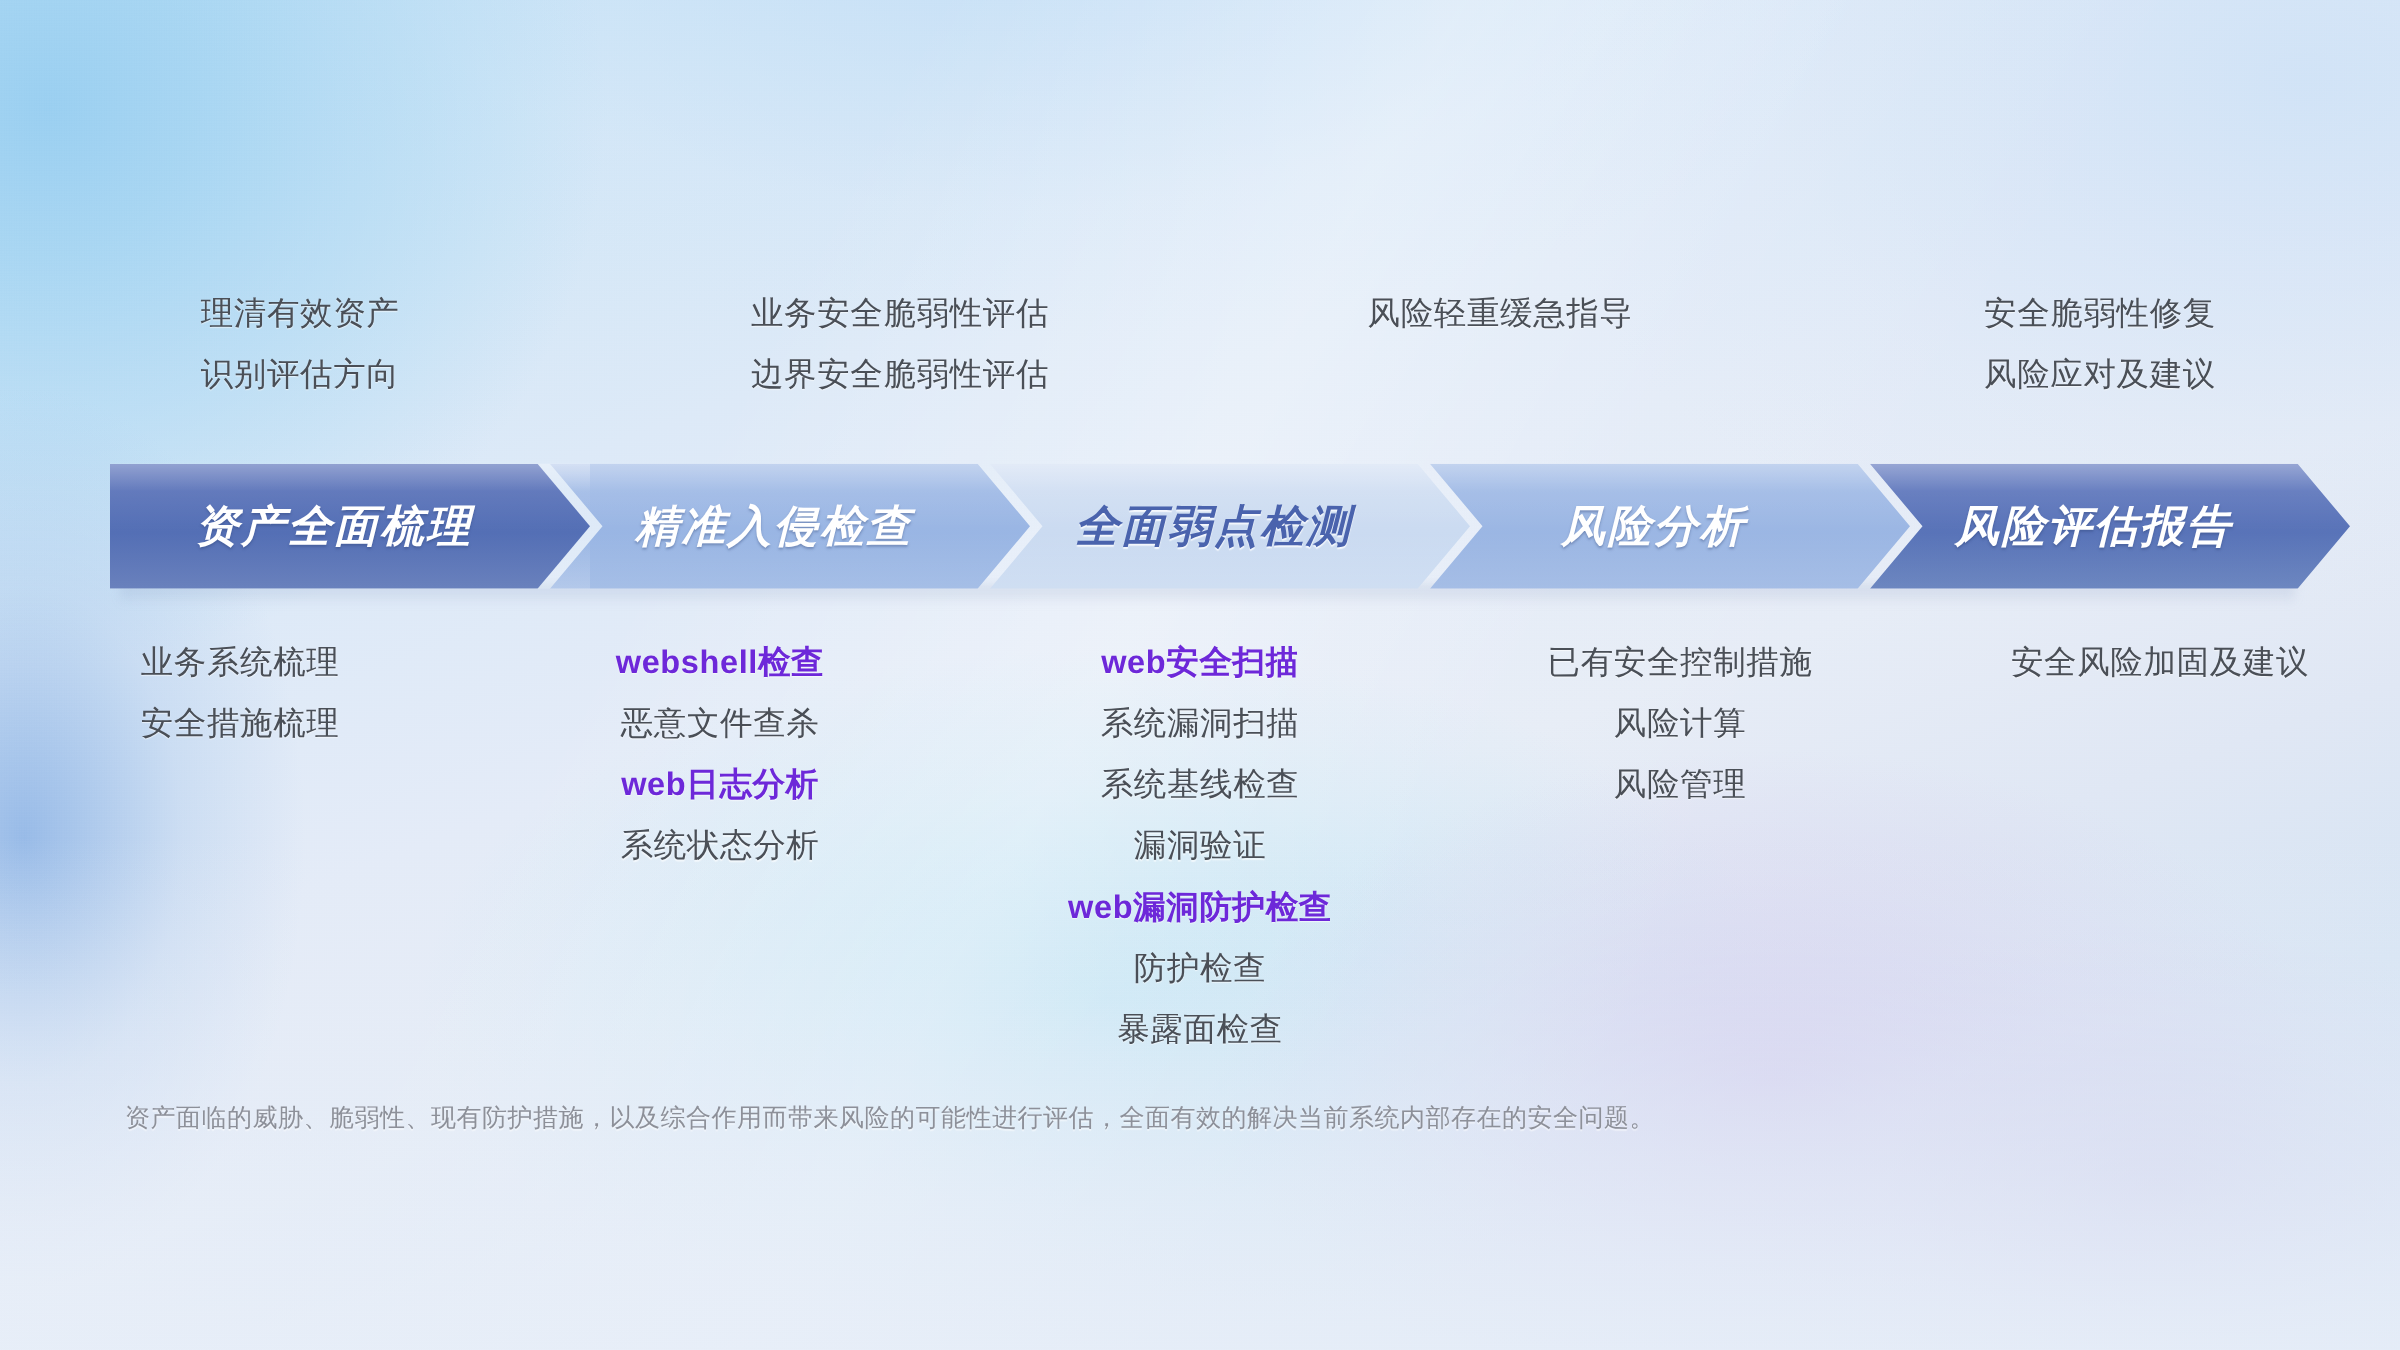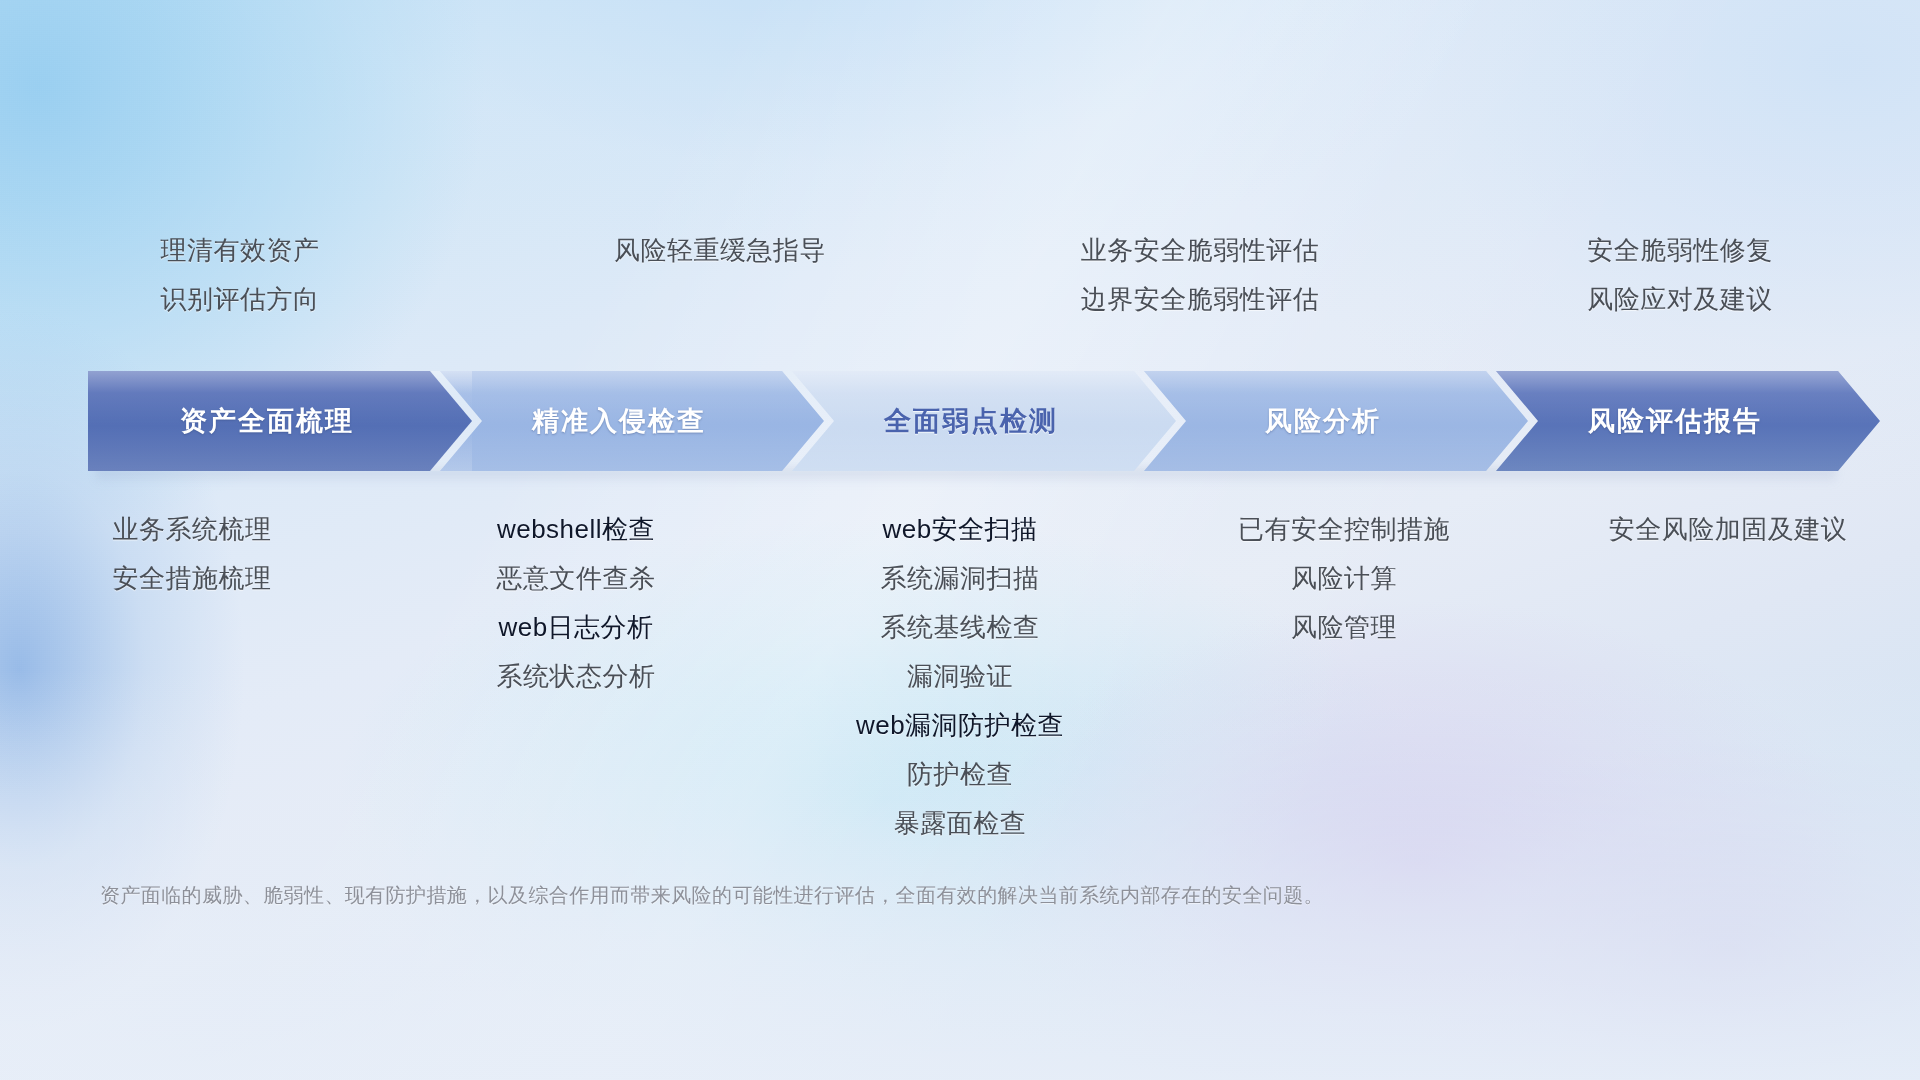--- a/index.html
+++ b/index.html
@@ -87,21 +87,21 @@
   }
 
   .item {
     color: #4a4f57;
     font-size: 26px;
     line-height: 49px;
     letter-spacing: 0.5px;
     white-space: nowrap;
     text-shadow: 0 1px 1px rgba(255,255,255,0.65);
   }
-  .item.em { font-weight: 400; color: #0f172a; }
+  .item.em { font-weight: 700; color: #6d28d9; }
 
   
   .band {
     position: absolute;
     left: 88px;
     top: 371px;
     width: 1752px;
     height: 100px;
   }
   .band .chev {
@@ -116,25 +116,26 @@
     position: absolute;
     inset: 0;
     clip-path: polygon(0 0, calc(100% - 42px) 0, 100% 50%, calc(100% - 42px) 100%, 0 100%);
   }
   .chev-shape.notched {
     clip-path: polygon(0 0, calc(100% - 42px) 0, 100% 50%, calc(100% - 42px) 100%, 0 100%, 42px 50%);
   }
   .chev-label {
     position: relative;
     z-index: 3;
-    font-size: 27px;
+    font-size: 35px;
     font-weight: 700;
     letter-spacing: 2px;
     white-space: nowrap;
     padding-right: 26px;
+    font-style: italic;
   }
   .chev-label.light { color: #ffffff; text-shadow: 0 1px 2px rgba(40,60,110,0.35); }
   .chev-label.dark  { color: #4a63ad; text-shadow: 0 1px 1px rgba(255,255,255,0.8); }
 
   
   .fill-1 { background: linear-gradient(180deg, #6379bd 0%, #5570b6 48%, #4d69b0 100%); }
   .fill-2 { background: linear-gradient(180deg, #a8c0e8 0%, #9ab6e4 50%, #94b2e2 100%); }
   .fill-3 { background: linear-gradient(180deg, #d6e2f4 0%, #cbdbf1 52%, #c6d8f0 100%); }
   .fill-4 { background: linear-gradient(180deg, #a8c0e8 0%, #9cb7e4 50%, #94b1e1 100%); }
   .fill-5 { background: linear-gradient(180deg, #6a80c2 0%, #5a74b9 48%, #5170b4 100%); }
@@ -190,26 +191,26 @@
 
   <div class="columns-top">
 
     <div class="col">
       <div class="item">理清有效资产</div>
       <div class="item">识别评估方向</div>
     </div>
 
 
     <div class="col">
-      <div class="item">风险轻重缓急指导</div>
-    </div>
-
-    <div class="col">
       <div class="item">业务安全脆弱性评估</div>
       <div class="item">边界安全脆弱性评估</div>
+    </div>
+
+    <div class="col">
+      <div class="item">风险轻重缓急指导</div>
     </div>
 
     <div class="col">
       <div class="item">安全脆弱性修复</div>
       <div class="item">风险应对及建议</div>
     </div>
 
   </div>
 
   <div class="band-shadow"></div>

